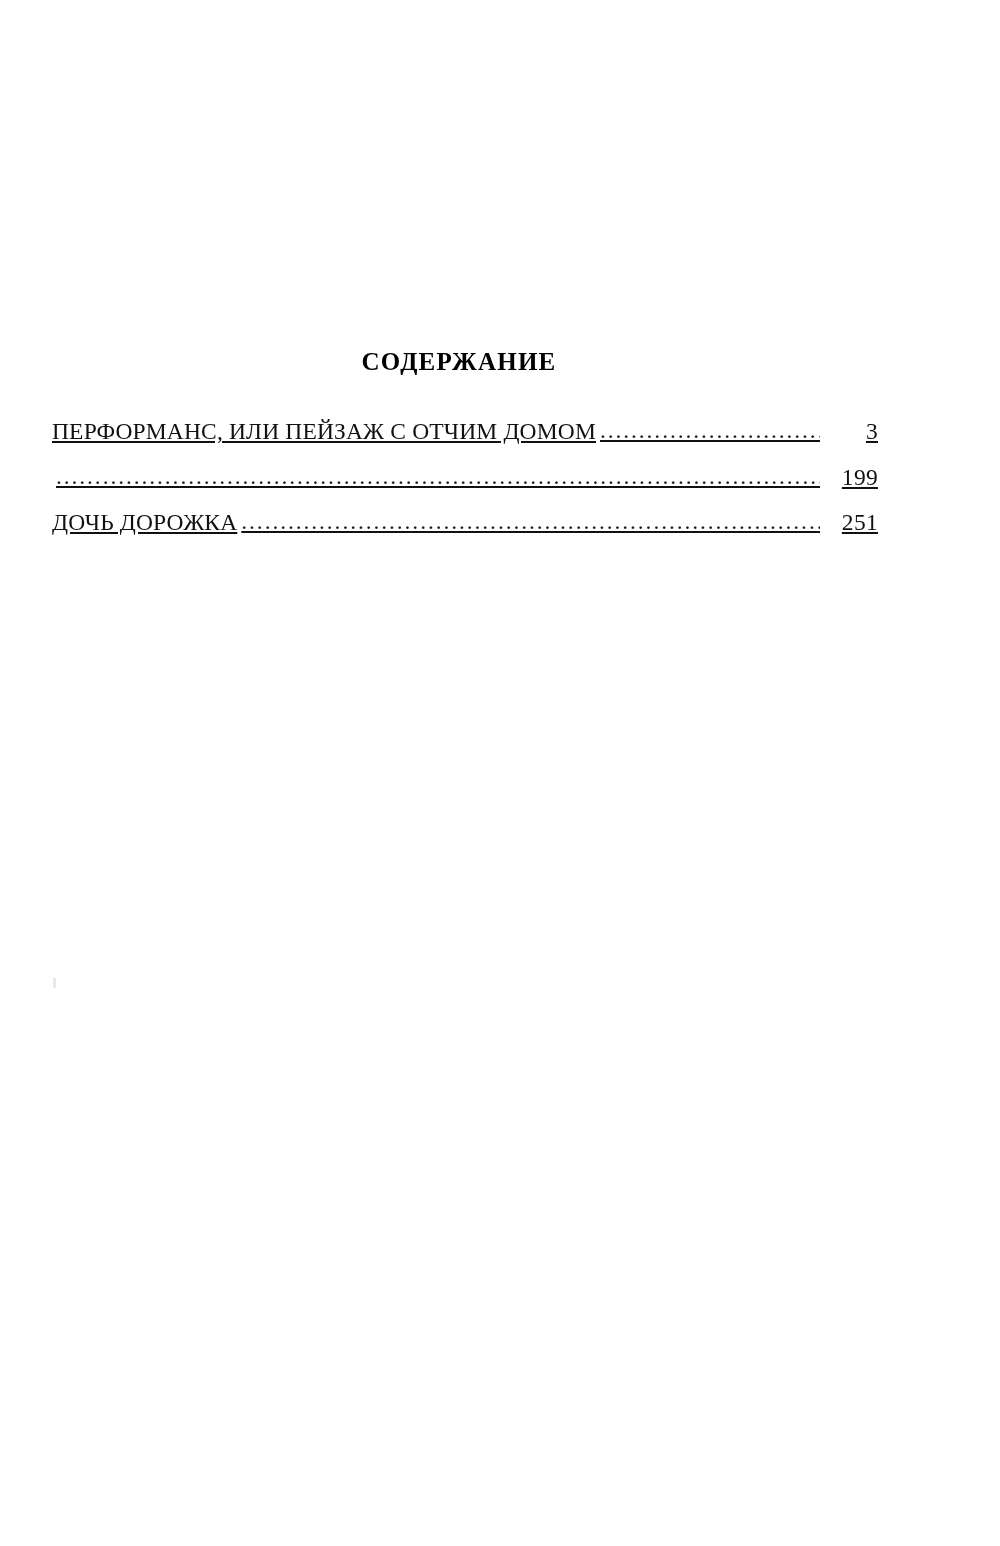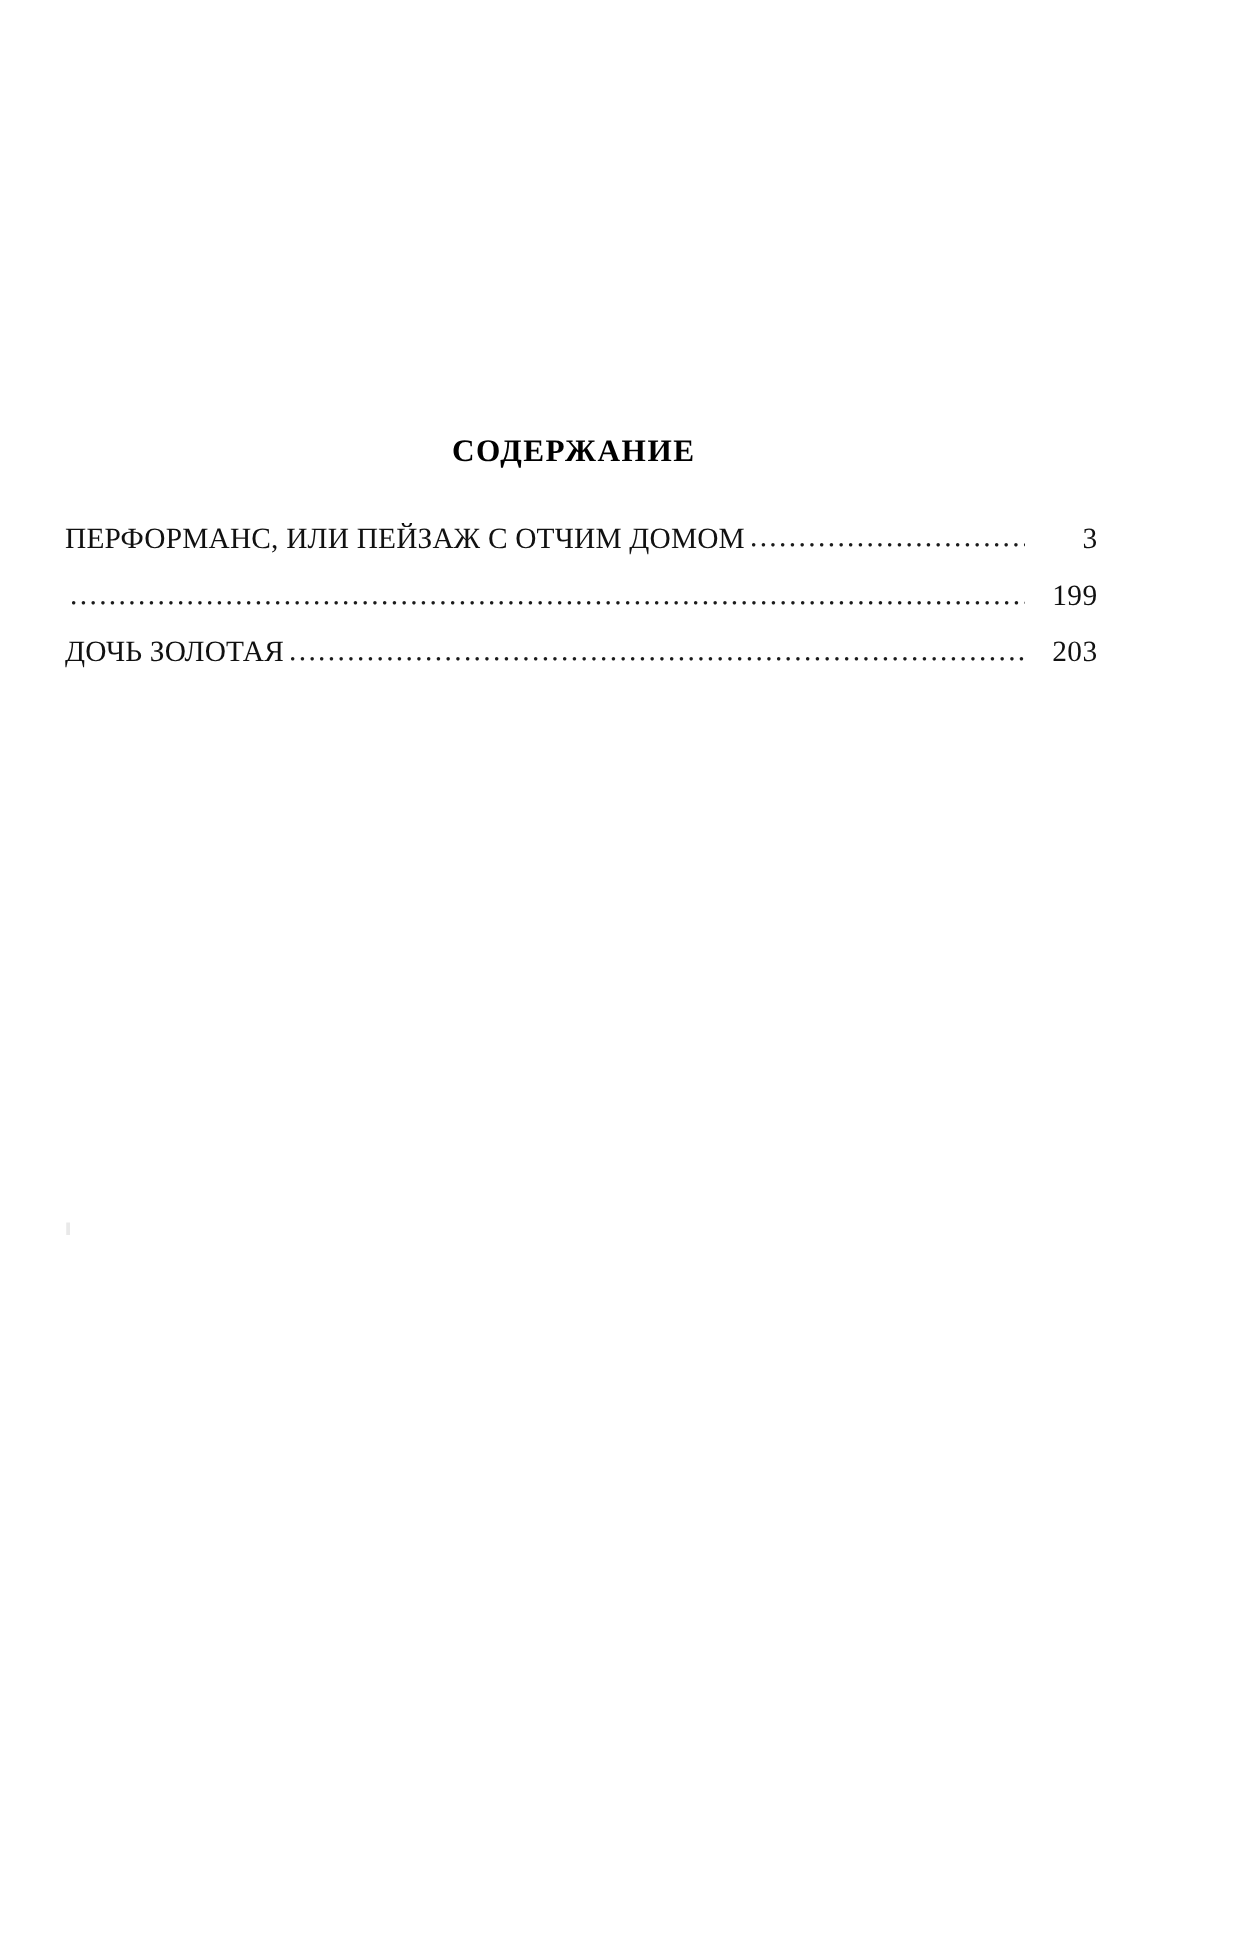--- a/index.html
+++ b/index.html
@@ -45,20 +45,21 @@
     list-style: none;
   }
   .toc-entry {
     display: flex;
     align-items: baseline;
     font-size: 23.5px;
     line-height: 1.0;
     margin-bottom: 22px;
     color: #111111;
     white-space: nowrap;
+    text-decoration: underline;
   }
   .toc-title {
     letter-spacing: 0.15px;
   }
   .toc-dots {
     flex: 1 1 auto;
     overflow: hidden;
     white-space: nowrap;
     margin: 0 4px;
     font-size: 23.5px;
@@ -97,23 +98,23 @@
         <span class="toc-dots">..................................................................................................................</span>
         <span class="toc-page">3</span>
       </li>
 
       <li class="toc-entry">
         <span class="toc-dots">..................................................................................................................</span>
         <span class="toc-page">199</span>
       </li>
 
       <li class="toc-entry">
-        <span class="toc-title">ДОЧЬ ЗОЛОТАЯ</span>
+        <span class="toc-title">ДОЧЬ ДОРОЖКА</span>
         <span class="toc-dots">..................................................................................................................</span>
-        <span class="toc-page">203</span>
+        <span class="toc-page">251</span>
       </li>
 
     </ul>
   </div>
 
   <div class="faint-mark"></div>
 
 </div>
 
 </body></html>

